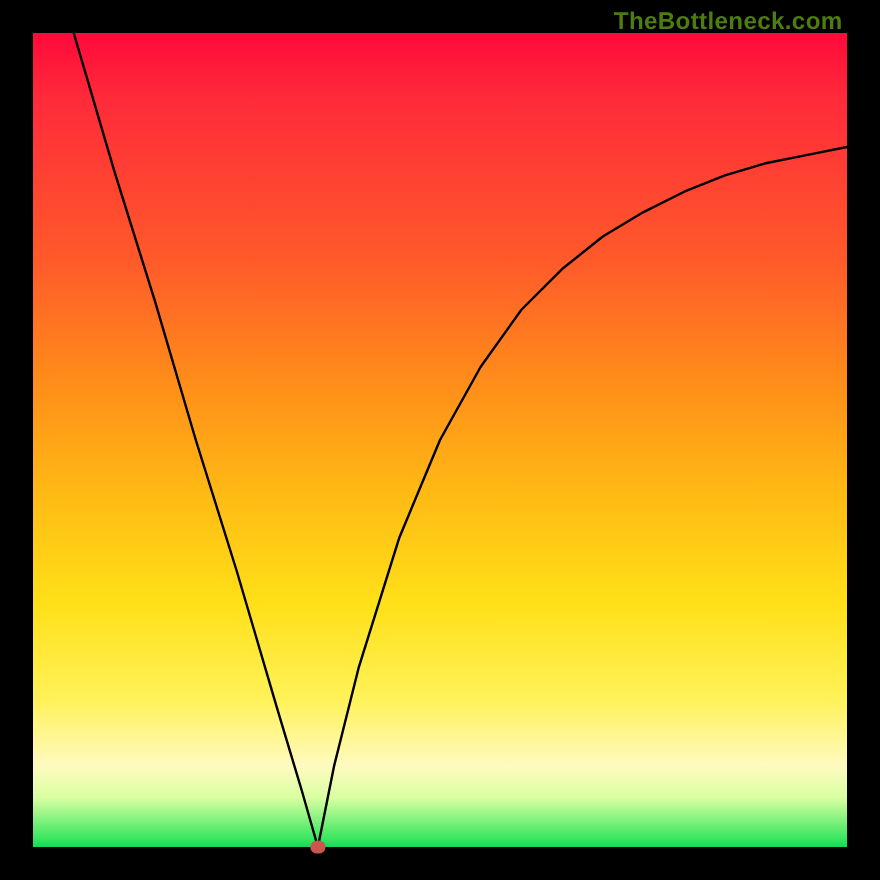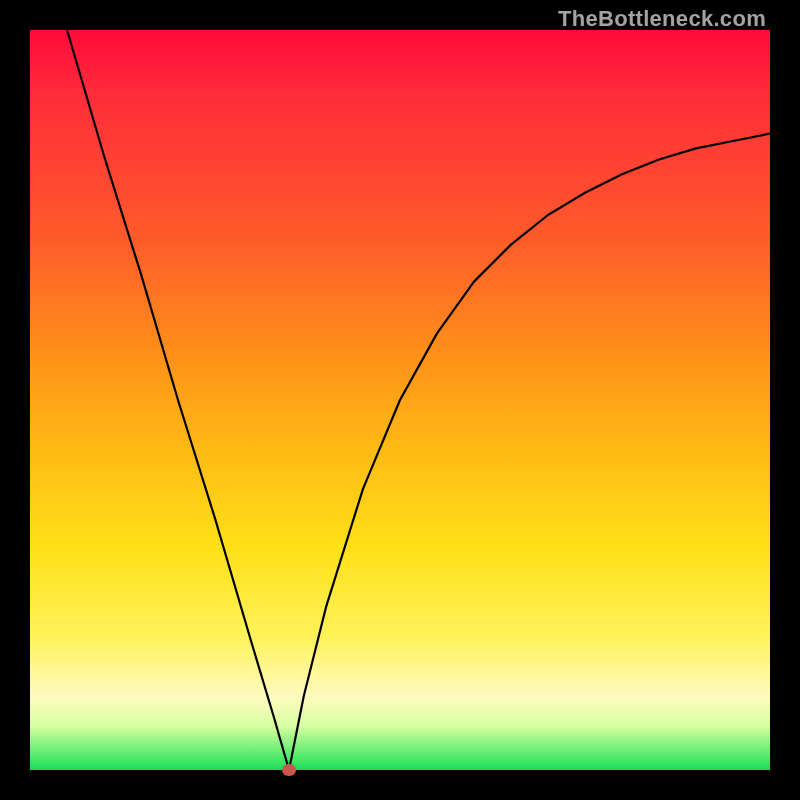--- a/index.html
+++ b/index.html
@@ -36,21 +36,21 @@
       #fffac0 90%,
       #d8ffa0 94%,
       #38e660 99%,
       #18d858 100%
     );
   }
   .watermark {
     position: absolute;
     top: 6px;
     right: 34px;
-    color: #a3a3a3;
+    color: #4d7c0f;
     font-size: 22px;
     font-weight: 600;
     letter-spacing: 0.3px;
   }
   .curve {
     position: absolute;
     left: 30px;
     top: 30px;
     width: 740px;
     height: 740px;

